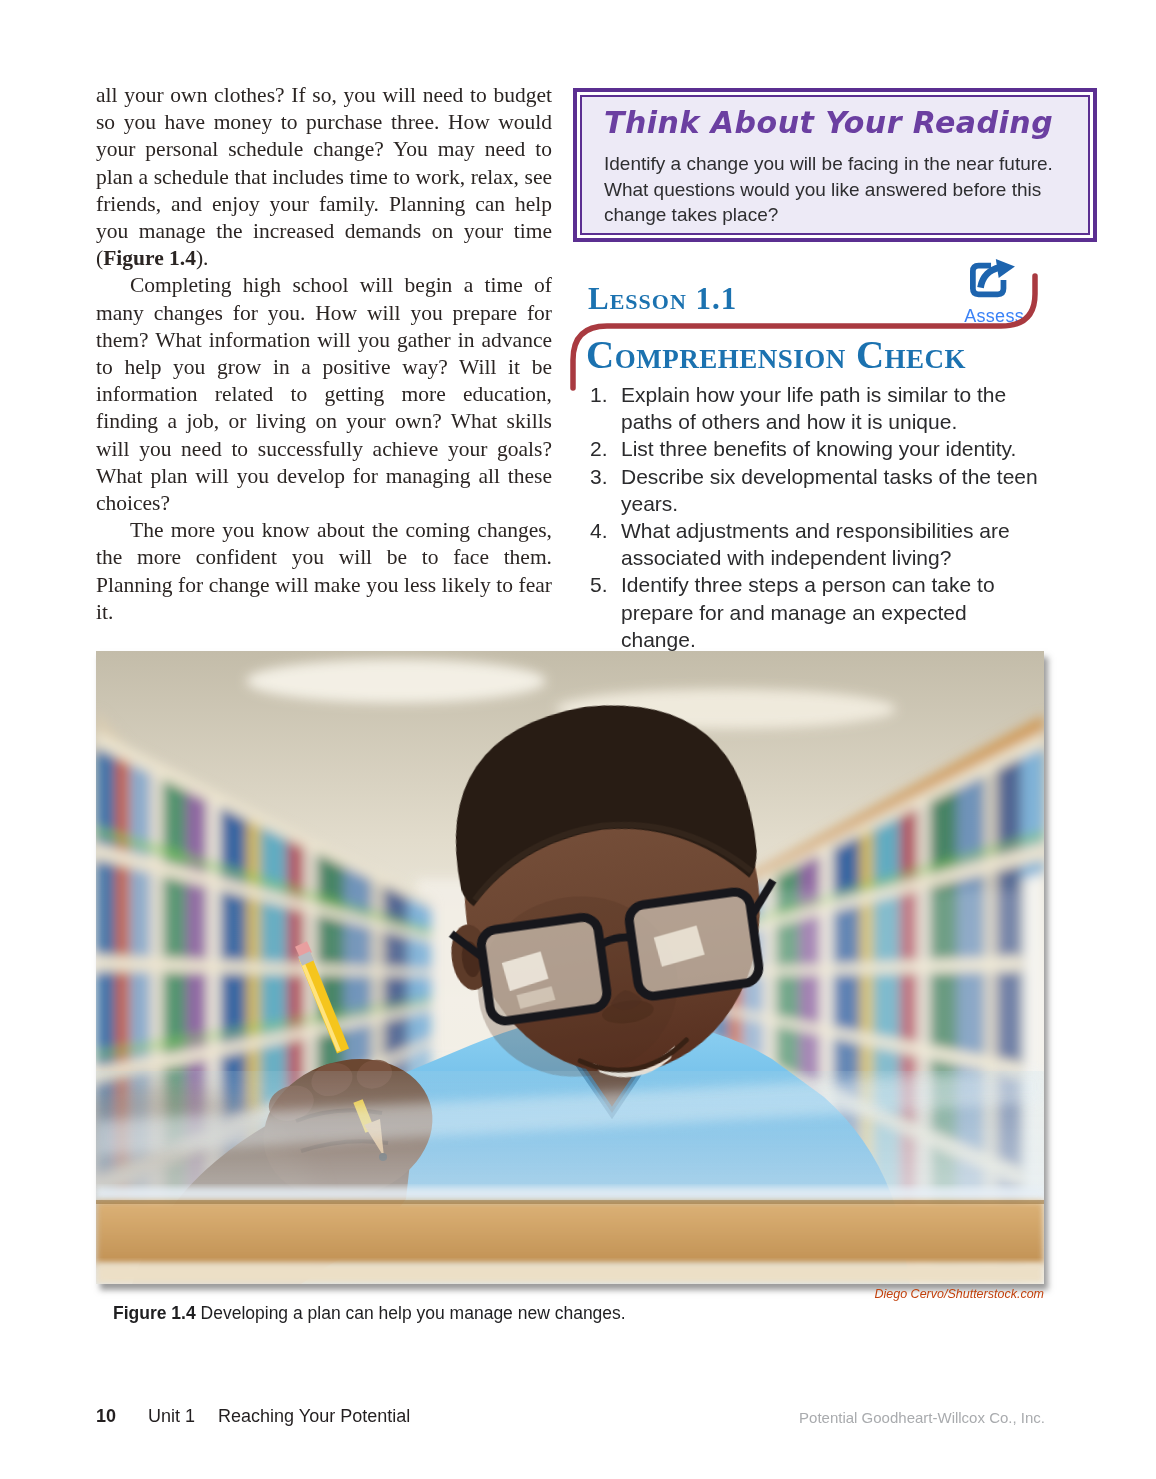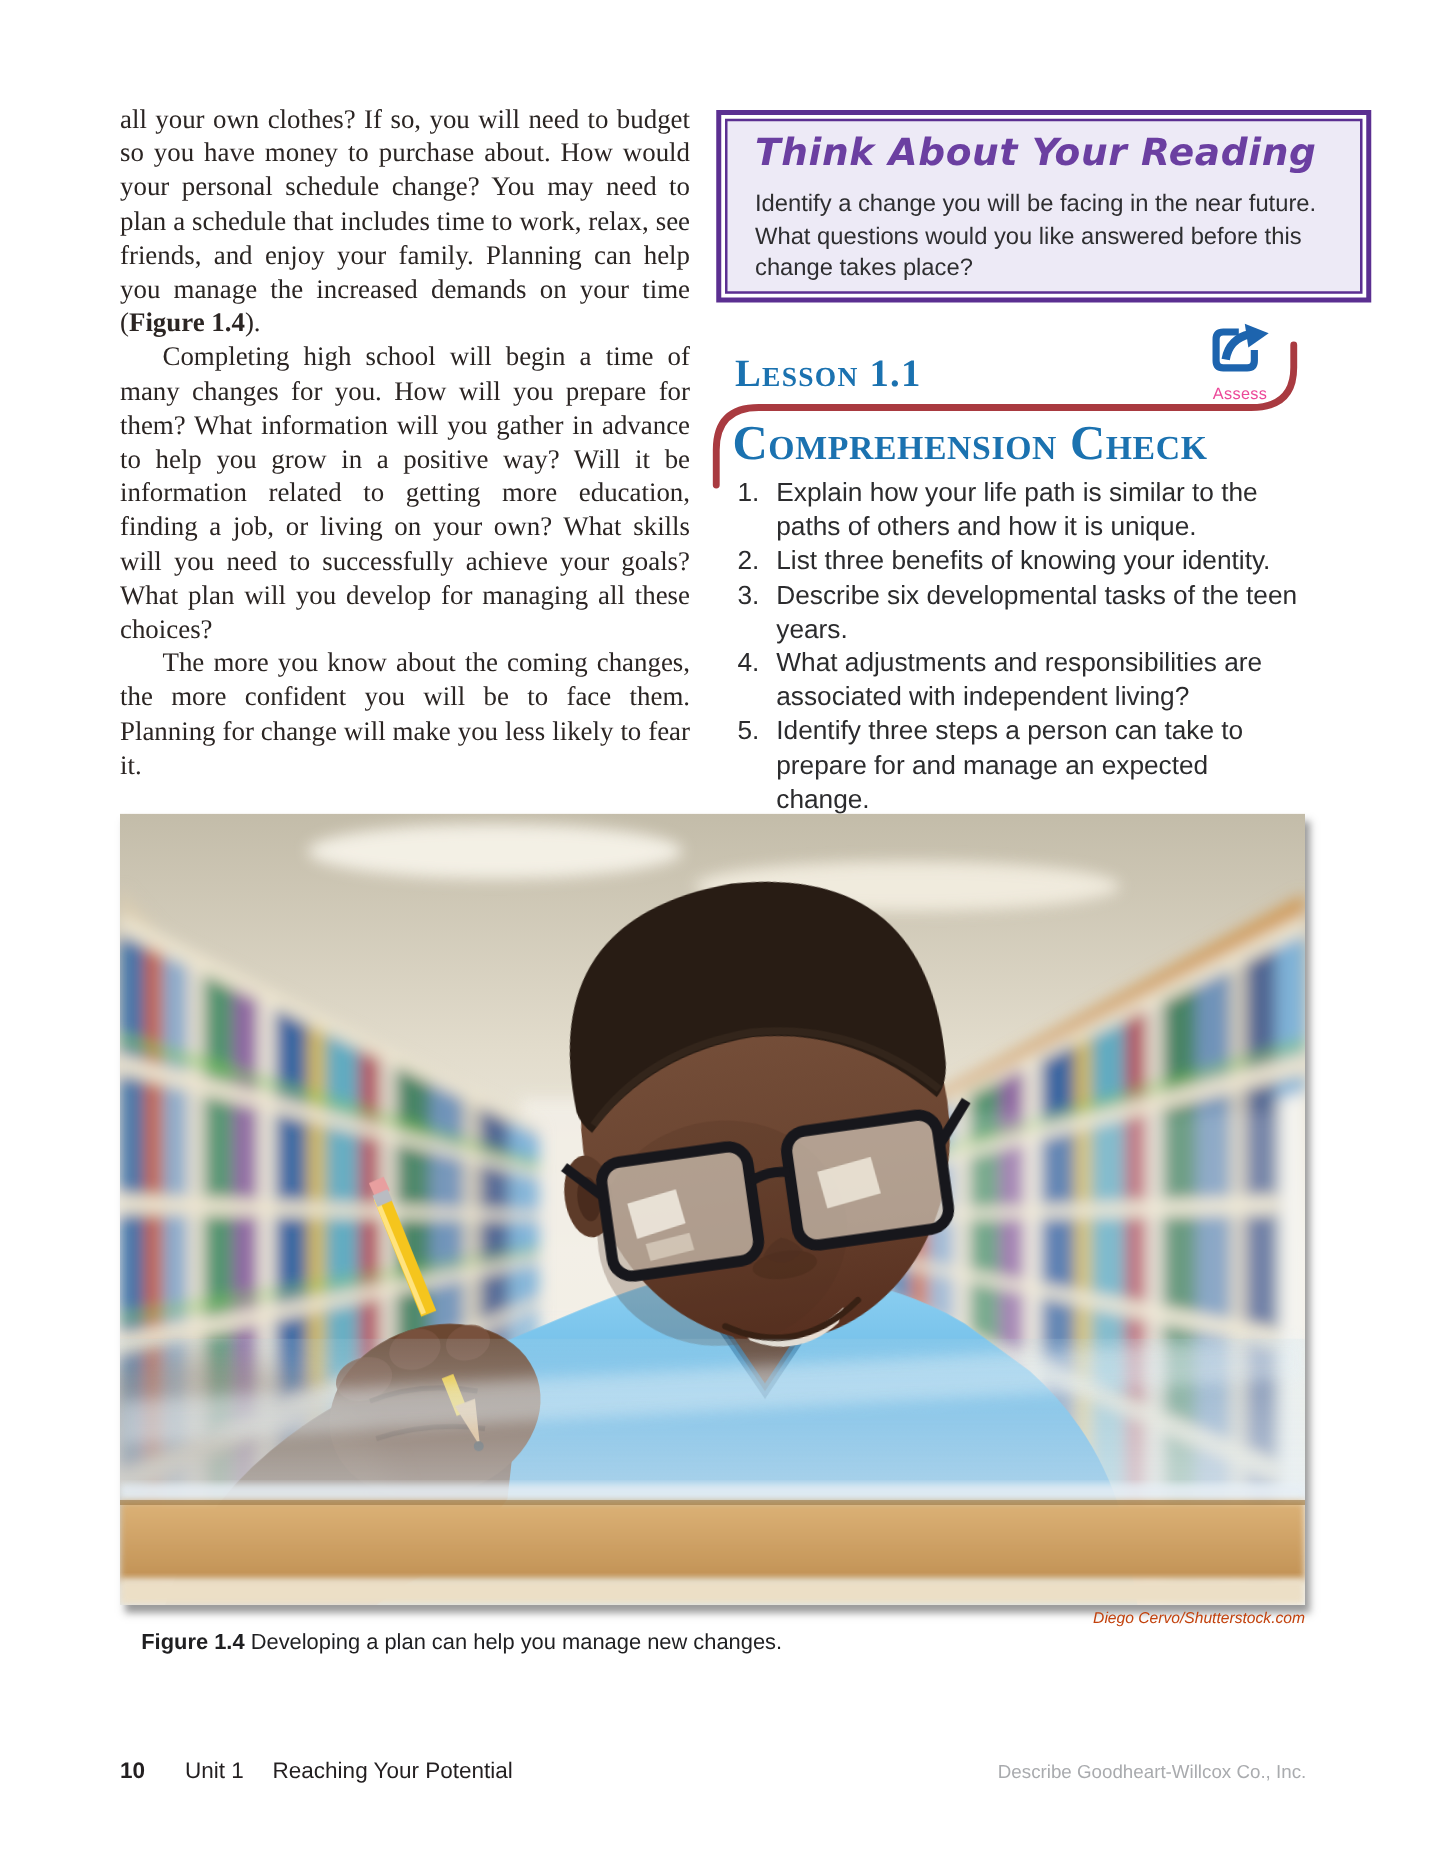--- a/index.html
+++ b/index.html
@@ -39,21 +39,21 @@
   
   .lesson-label {
     position:absolute; left:588px; top:281px;
     font-family:"Liberation Serif", serif; font-variant:small-caps;
     font-weight:700; font-size:31px; letter-spacing:1px; color:#1b72b0;
     white-space:nowrap;
   }
   .assess {
     position:absolute; left:960px; top:257px; width:64px; text-align:center;
   }
-  .assess-label { font-size:13px; letter-spacing:0.3px; color:#ec4899; margin-top:1px; }
+  .assess-label { font-size:18px; letter-spacing:0.3px; color:#3b82f6; margin-top:1px;text-align:right; }
   .swoosh { position:absolute; left:563px; top:268px; pointer-events:none; }
   .comp-heading {
     position:absolute; left:586px; top:332px;
     font-family:"Liberation Serif", serif; font-variant:small-caps;
     font-weight:700; font-size:39px; letter-spacing:0.5px; color:#1b72b0;
     white-space:nowrap;
   }
   
   .questions {
     position:absolute; left:590px; top:381px; width:452px;
@@ -89,21 +89,21 @@
   .footer-left .unit { margin-left:32px; }
   .footer-left .unit-title { margin-left:23px; }
   .footer-right {
     position:absolute; right:111px; top:1409px; font-size:15px; color:#a9abae;
   }
 </style>
 </head>
 <body>
 
 <section class="body-col">
-  <p><span>all your own clothes? If so, you will need to budget so you have money to purchase about. How would your personal schedule change? You may need to plan a schedule that includes time to work, relax, see friends, and enjoy your family. Planning can help you manage the increased demands on your time (</span><span class="fig-ref">Figure 1.4</span><span>).</span></p>
+  <p><span>all your own clothes? If so, you will need to budget so you have money to purchase three. How would your personal schedule change? You may need to plan a schedule that includes time to work, relax, see friends, and enjoy your family. Planning can help you manage the increased demands on your time (</span><span class="fig-ref">Figure 1.4</span><span>).</span></p>
   <p>Completing high school will begin a time of many changes for you. How will you prepare for them? What information will you gather in advance to help you grow in a positive way? Will it be information related to getting more education, finding a job, or living on your own? What skills will you need to successfully achieve your goals? What plan will you develop for managing all these choices?</p>
   <p>The more you know about the coming changes, the more confident you will be to face them. Planning for change will make you less likely to fear it.</p>
 </section>
 
 <aside class="tar-box">
   <div class="tar-inner">
     <div class="tar-title">Think About Your Reading</div>
     <div class="tar-body">Identify a change you will be facing in the near future. What questions would you like answered before this change takes place?</div>
   </div>
 </aside>
@@ -311,13 +311,13 @@
   </svg>
 </figure>
 
 <div class="credit">Diego Cervo/Shutterstock.com</div>
 
 <p class="caption"><b>Figure 1.4</b><span> Developing a plan can help you manage new changes.</span></p>
 
 <div class="footer-left">
   <span class="pagenum">10</span><span class="unit">Unit 1</span><span class="unit-title">Reaching Your Potential</span>
 </div>
-<div class="footer-right">Describe Goodheart-Willcox Co., Inc.</div>
+<div class="footer-right">Potential Goodheart-Willcox Co., Inc.</div>
 
 </body></html>

